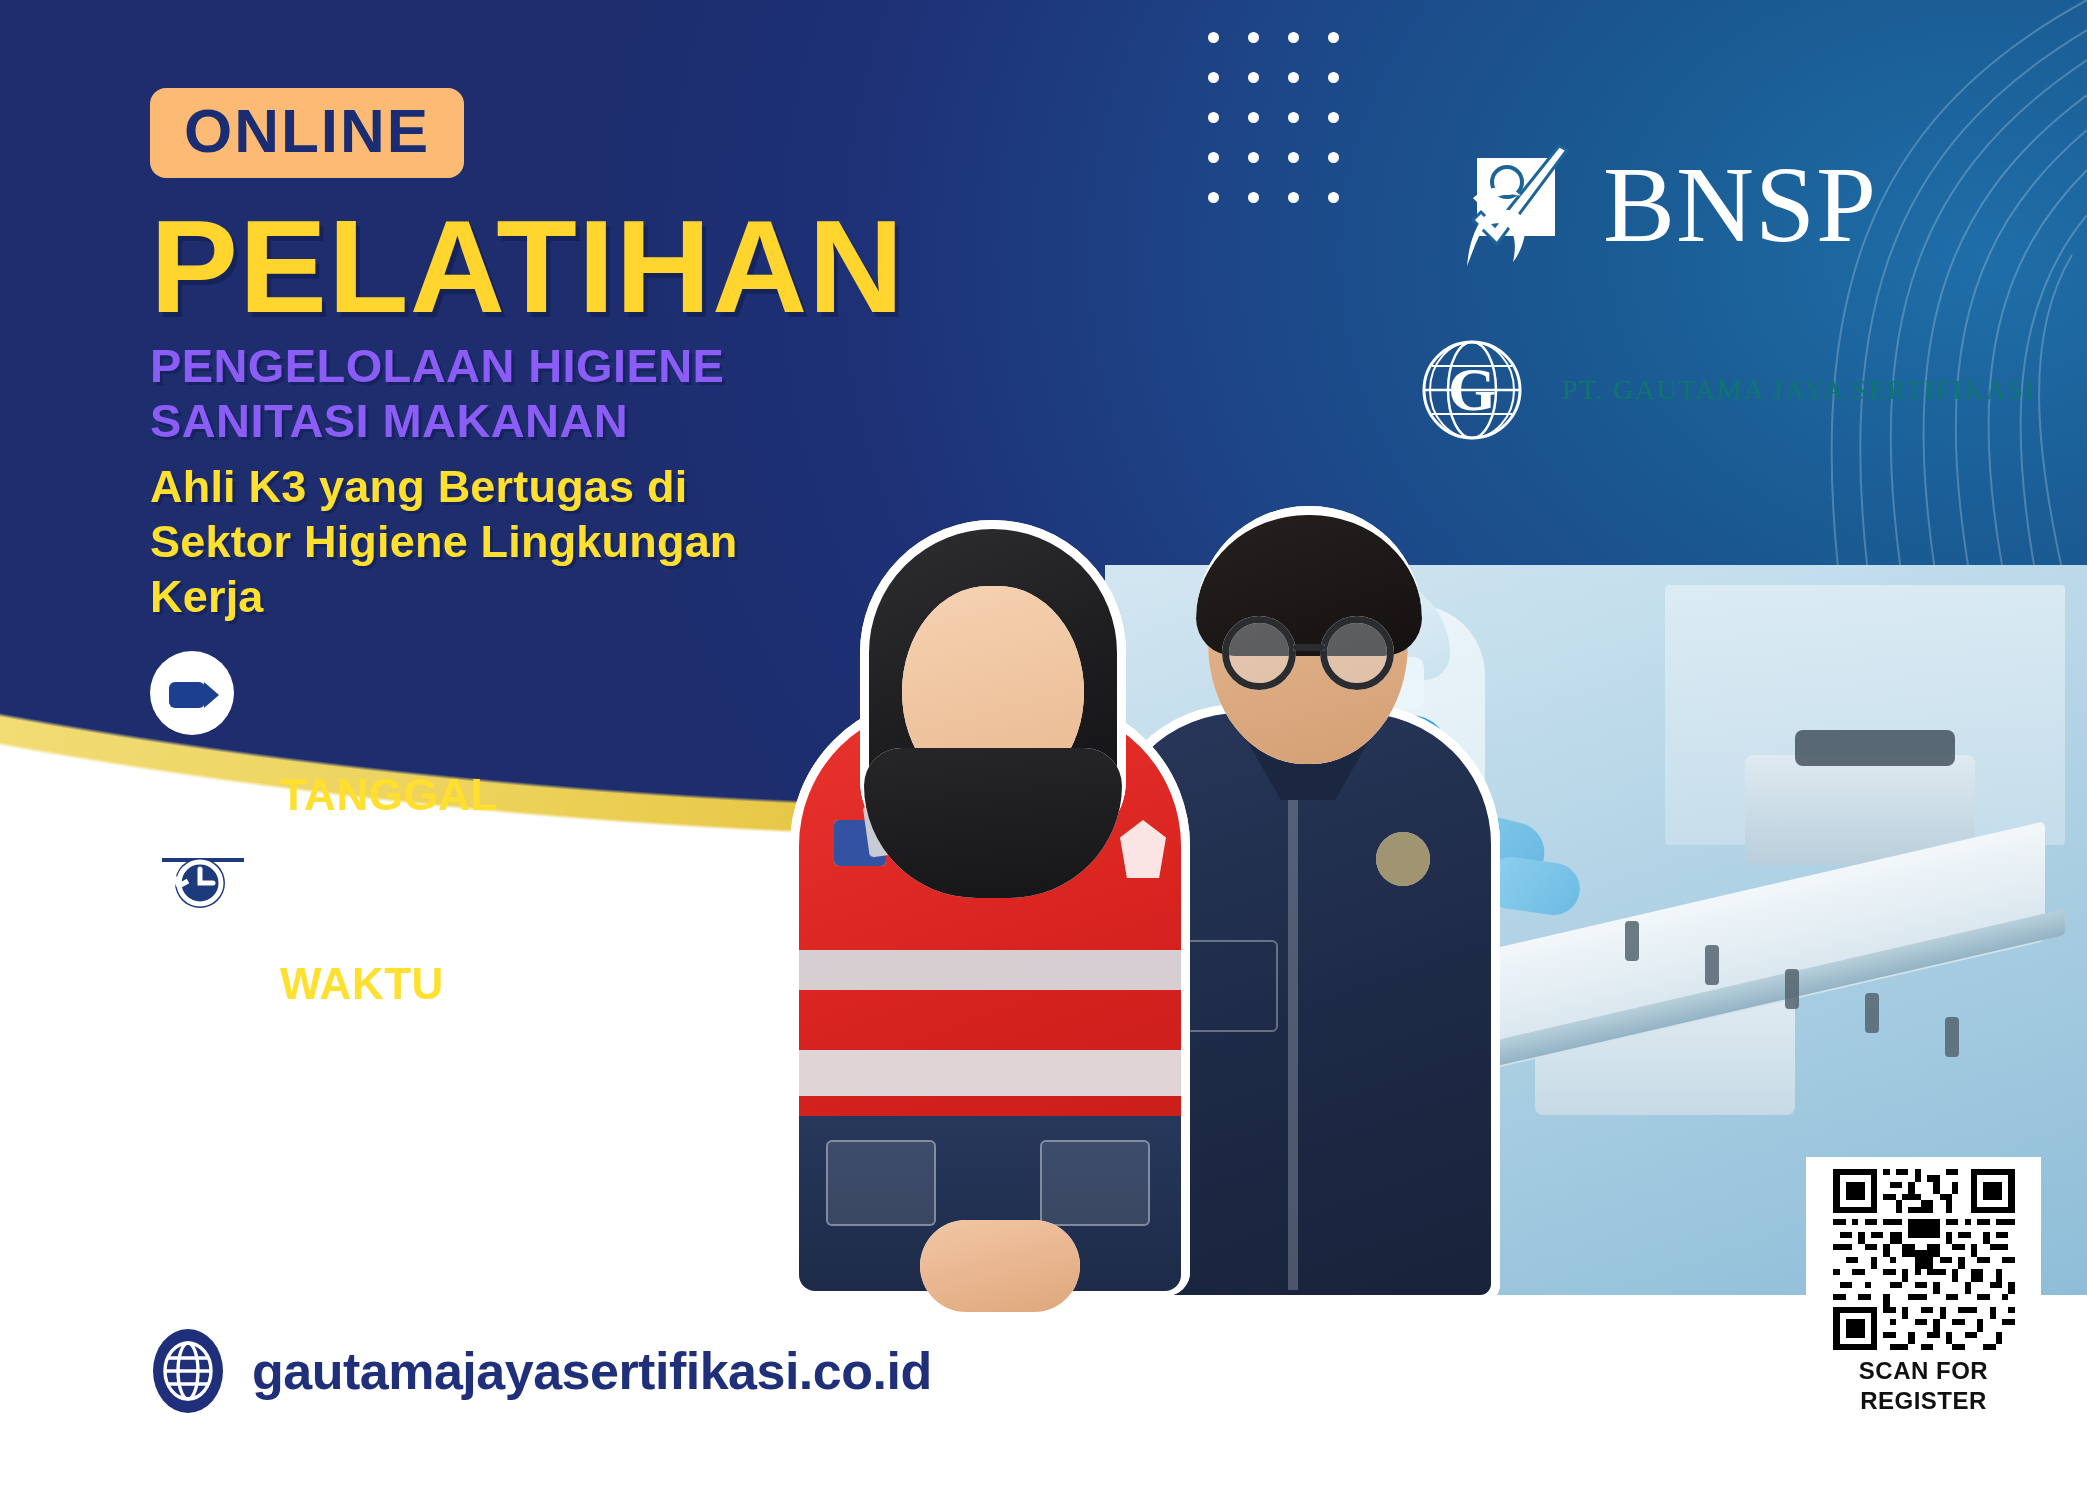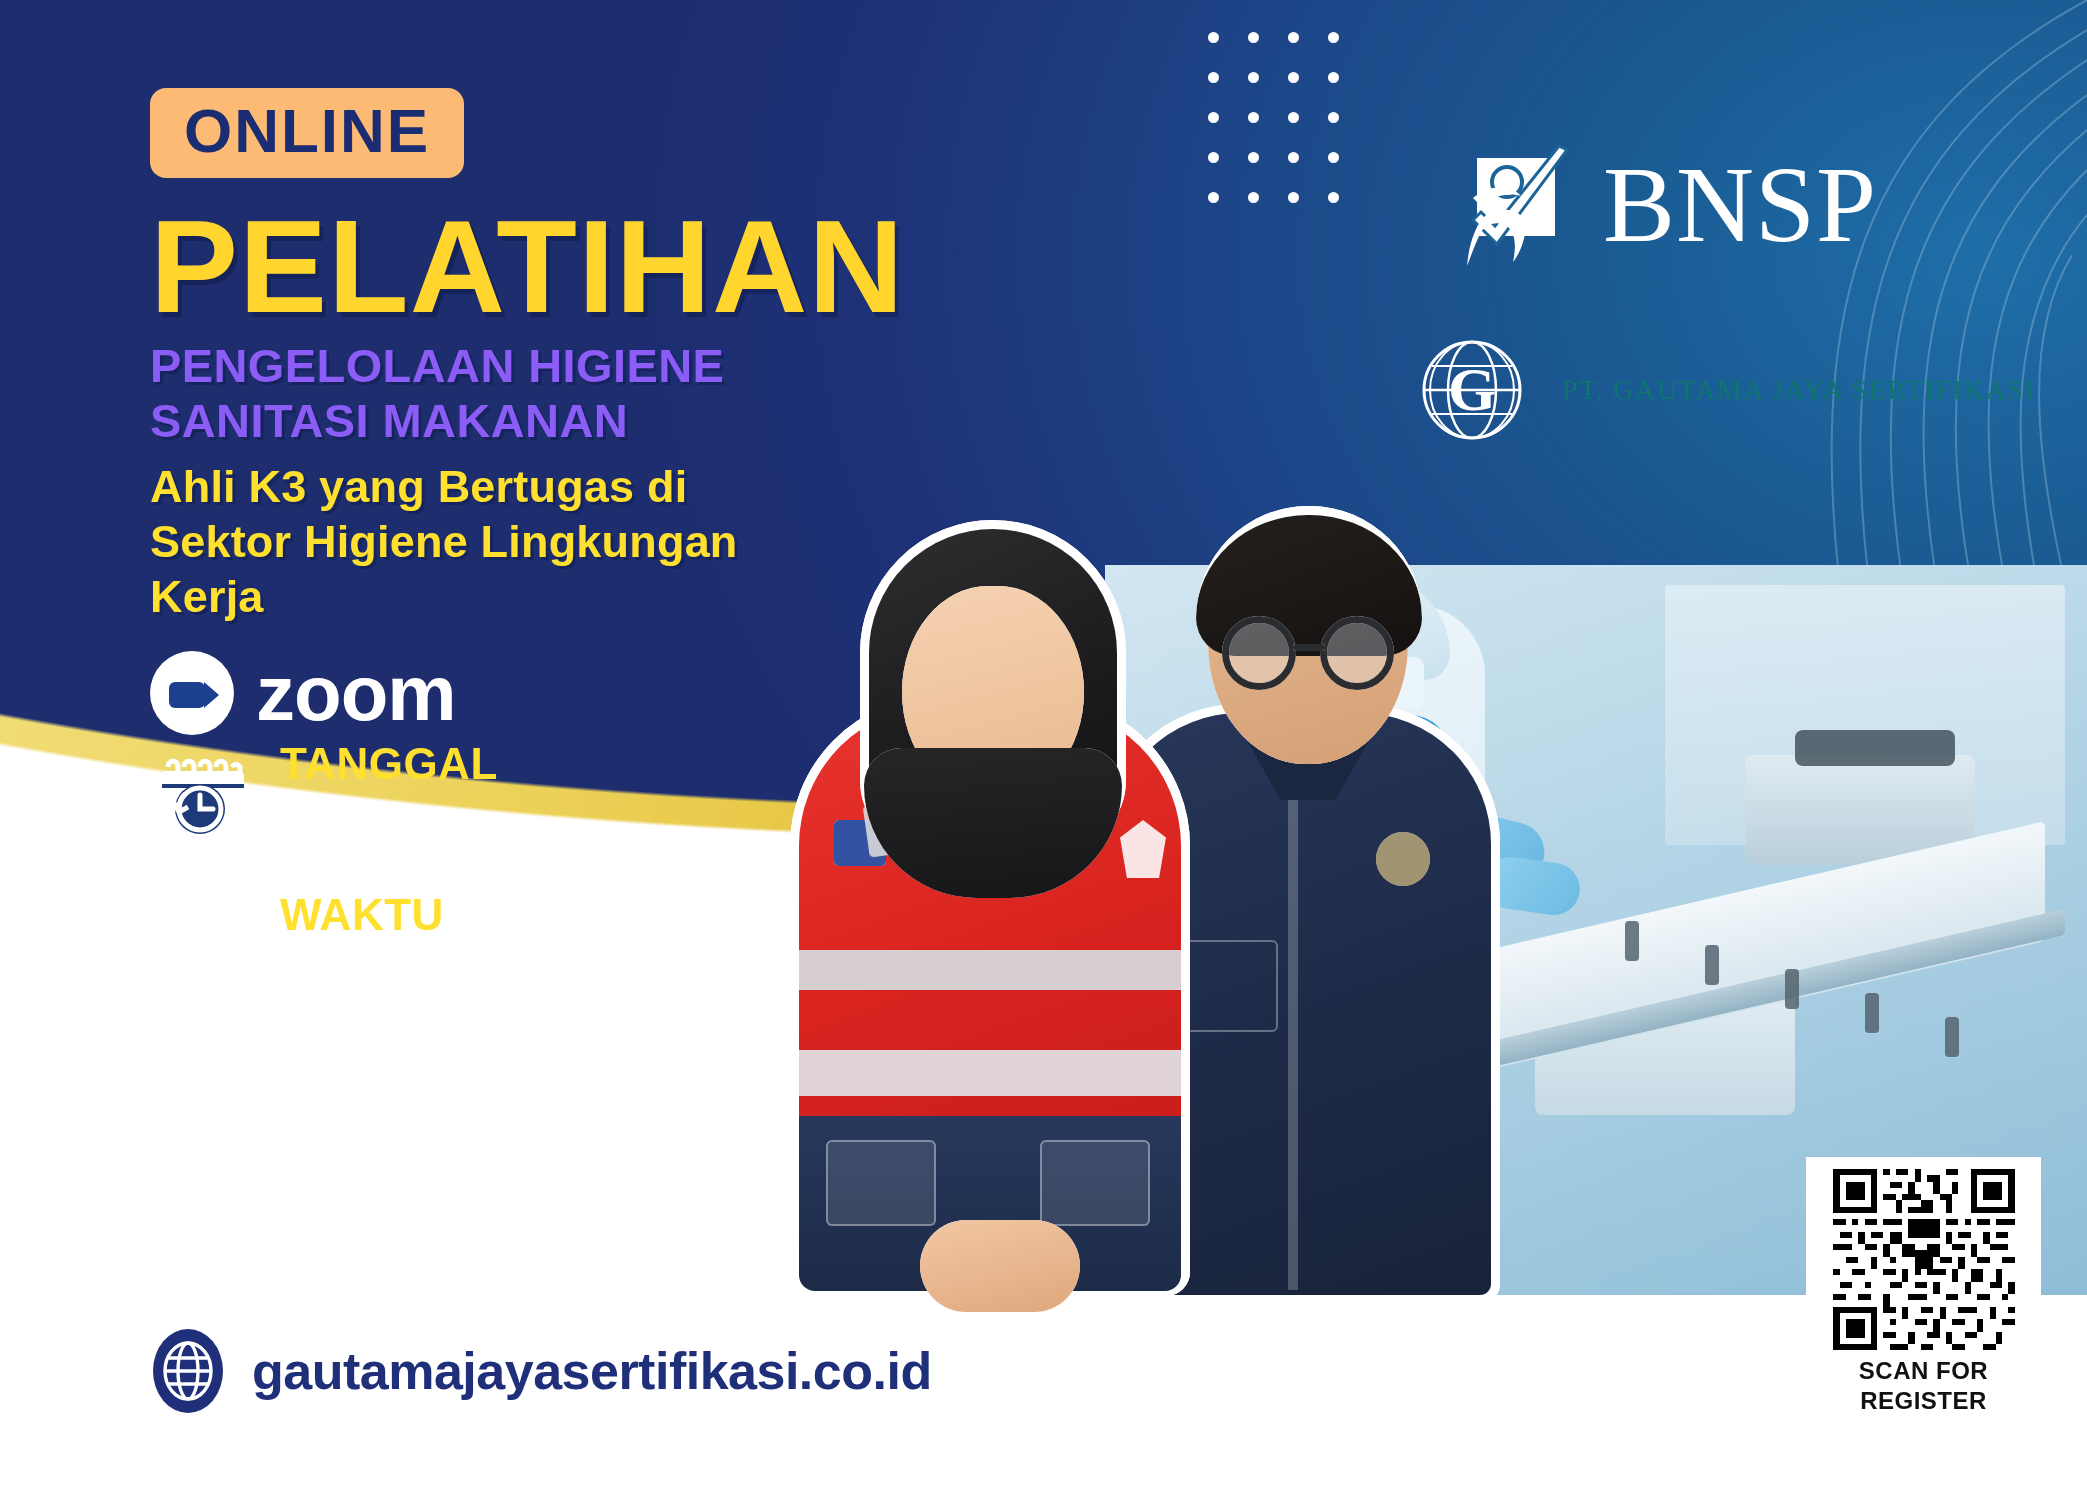--- a/index.html
+++ b/index.html
@@ -139,21 +139,21 @@
 
   
   .zoom-row { display:flex; align-items:center; gap:22px; margin-top:26px; }
   .zoom-mark { width:84px; height:84px; border-radius:50%; background:#fff; position:relative; flex:0 0 auto; }
   .zoom-mark .cam-body { position:absolute; left:19px; top:31px; width:36px; height:26px; border-radius:6px; background:#1d3f8f; }
   .zoom-mark .cam-tri { position:absolute; left:54px; top:31px; width:0; height:0;
     border-top:13px solid transparent; border-bottom:13px solid transparent; border-left:15px solid #1d3f8f; }
   .zoom-word { color:#fff; font-size:78px; font-weight:600; letter-spacing:-1px; line-height:1; }
 
   
-  .info-row { display:flex; align-items:flex-start; gap:26px; margin-top:6px; }
+  .info-row { display:flex; align-items:flex-end; gap:26px; margin-top:37px; }
   .info-icon { width:104px; flex:0 0 104px; display:flex; justify-content:center; padding-top:6px; }
   .info-label { color:#ffe02e; font-size:44px; font-weight:bold; line-height:1.05; letter-spacing:.5px; }
   .info-value { color:#ffffff; font-size:40px; font-weight:400; line-height:1.14; margin-top:4px; }
 
   
   .footer { position:absolute; left:0; bottom:16px; width:2087px; height:200px; z-index:8;
     display:flex; align-items:center; padding-left:150px; gap:64px; }
   .f-item { display:flex; align-items:center; gap:26px; }
   .f-text { color:#1f2f7a; font-size:52px; font-weight:bold; letter-spacing:-.5px; }
   .f-ico { width:76px; height:90px; flex:0 0 76px; }
@@ -304,21 +304,20 @@
       <div>Sektor  Higiene Lingkungan</div>
       <div>Kerja</div>
     </div>
 
     
     <div class="zoom-row">
       <span class="zoom-mark">
         <span class="cam-body"></span>
           <span class="cam-tri"></span>
       </span>
-      <span class="zoom-word">zoom</span>
     </div>
 
     
     <div class="info-row">
       <div class="info-icon">
         <svg width="96" height="96" viewBox="0 0 96 96">
           <g fill="none" stroke="#ffffff" stroke-width="5">
             <path d="M14,20 a5,6 0 0 1 10,0 v6"></path>
               <path d="M30,20 a5,6 0 0 1 10,0 v6"></path>
             <path d="M46,20 a5,6 0 0 1 10,0 v6"></path>

